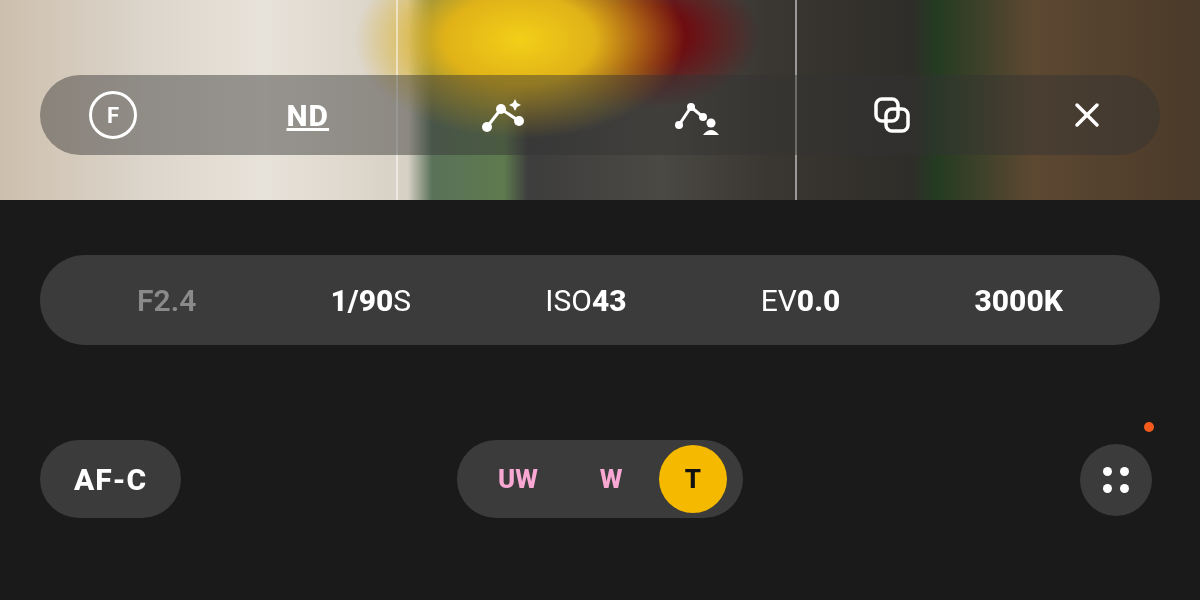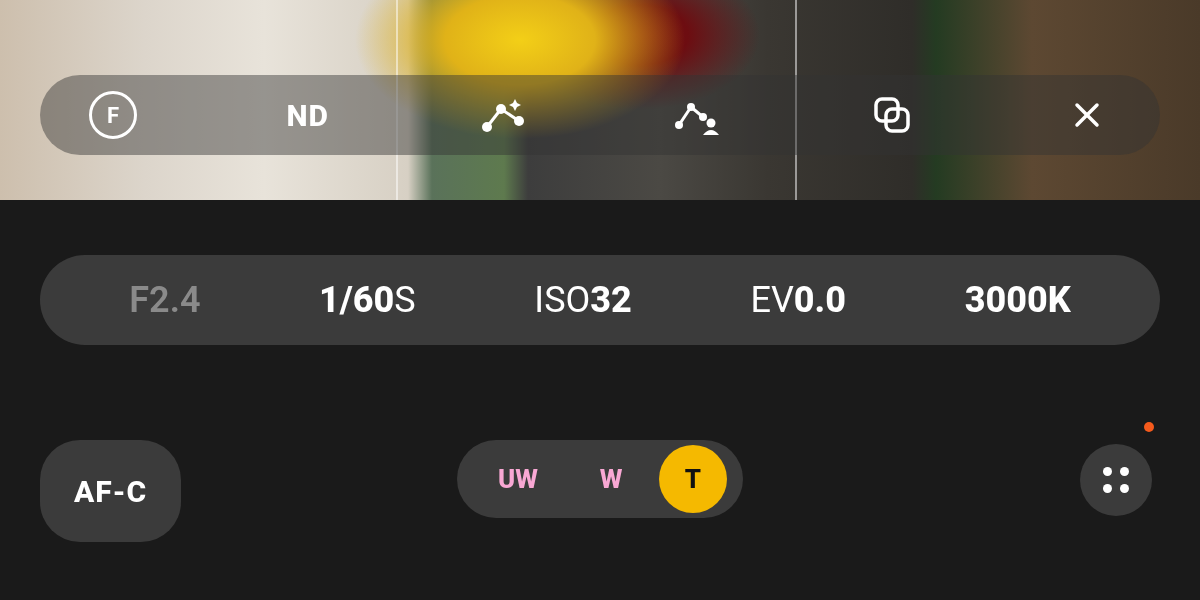--- a/index.html
+++ b/index.html
@@ -68,20 +68,21 @@
     display: flex;
     align-items: center;
     justify-content: center;
     font-weight: 700;
     font-size: 22px;
   }
   .nd-text {
     font-weight: 800;
     font-size: 30px;
     letter-spacing: 1px;
+    text-decoration: underline;
   }
   .controls-panel {
     position: relative;
     width: 1200px;
     height: 400px;
     background: #1a1a1a;
   }
   .settings-pill {
     position: absolute;
     left: 40px;
@@ -90,37 +91,37 @@
     height: 90px;
     border-radius: 45px;
     background: #3b3b3b;
     display: flex;
     align-items: center;
     justify-content: space-around;
     padding: 0 30px;
     box-sizing: border-box;
   }
   .setting {
-    font-size: 36px;
+    font-size: 30px;
     font-weight: 400;
     white-space: nowrap;
   }
   .setting b {
     font-weight: 800;
   }
   .setting.dim {
     color: #8a8a8a;
     font-weight: 600;
   }
   .af-pill {
     position: absolute;
     left: 40px;
     top: 240px;
     height: 78px;
-    padding: 12px 34px;
+    padding: 0 34px;
     border-radius: 40px;
     background: #3b3b3b;
     display: flex;
     align-items: center;
     font-size: 30px;
     font-weight: 800;
     letter-spacing: 1px;
   }
   .lens-pill {
     position: absolute;
@@ -252,24 +253,24 @@
   </div>
 </div>
 
 <div class="controls-panel">
 
   <div class="settings-pill">
     <div class="setting dim">
       <span>F</span><span>2.4</span>
     </div>
     <div class="setting">
-      <b>1/60</b><span>S</span>
+      <b>1/90</b><span>S</span>
     </div>
     <div class="setting">
-      <span>ISO</span><b>32</b>
+      <span>ISO</span><b>43</b>
     </div>
     <div class="setting">
       <span>EV</span><b>0.0</b>
     </div>
     <div class="setting">
       <b>3000</b><b>K</b>
     </div>
   </div>
 
   <div class="af-pill">

